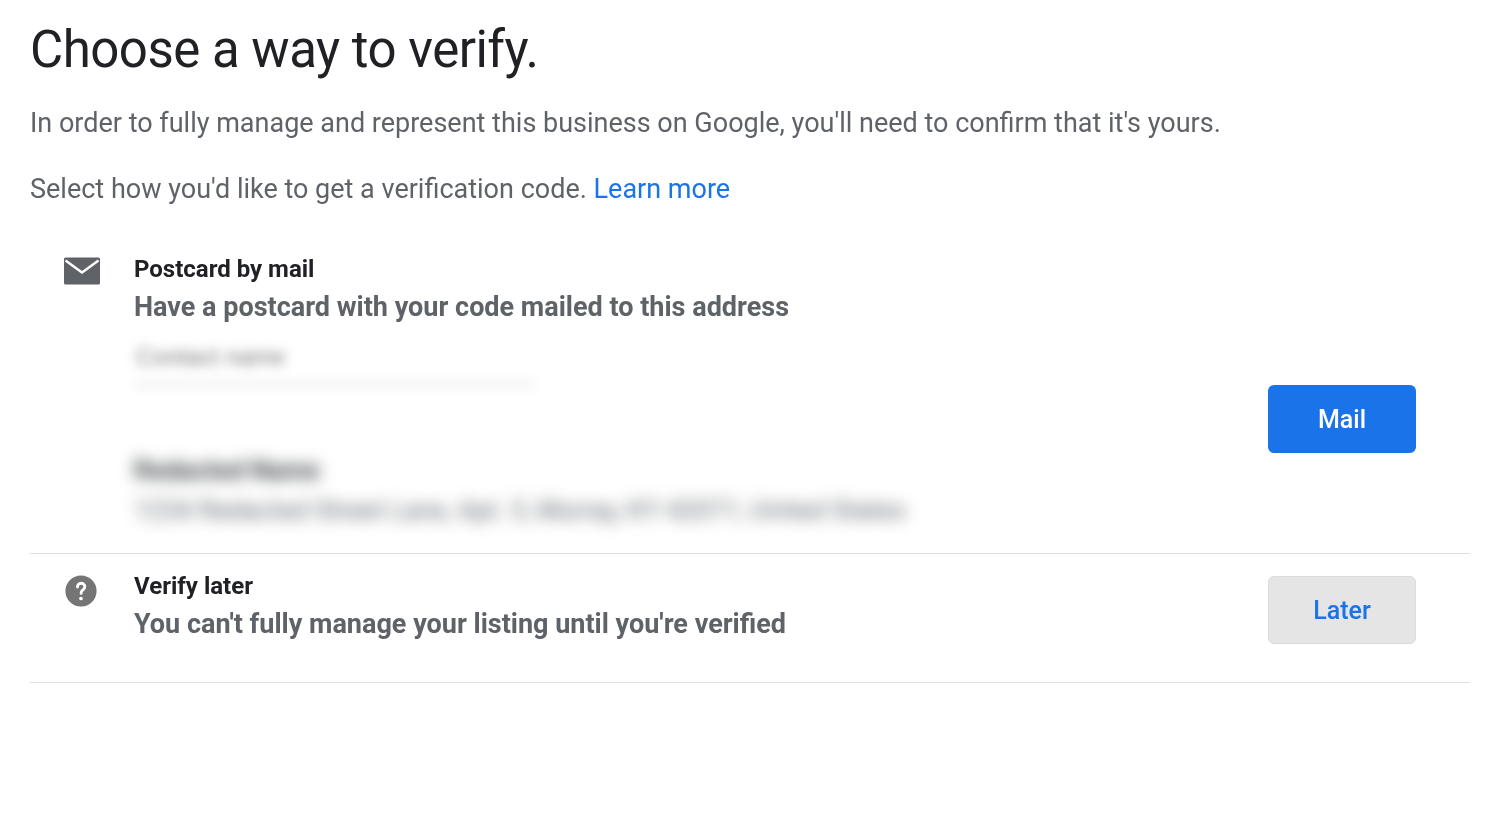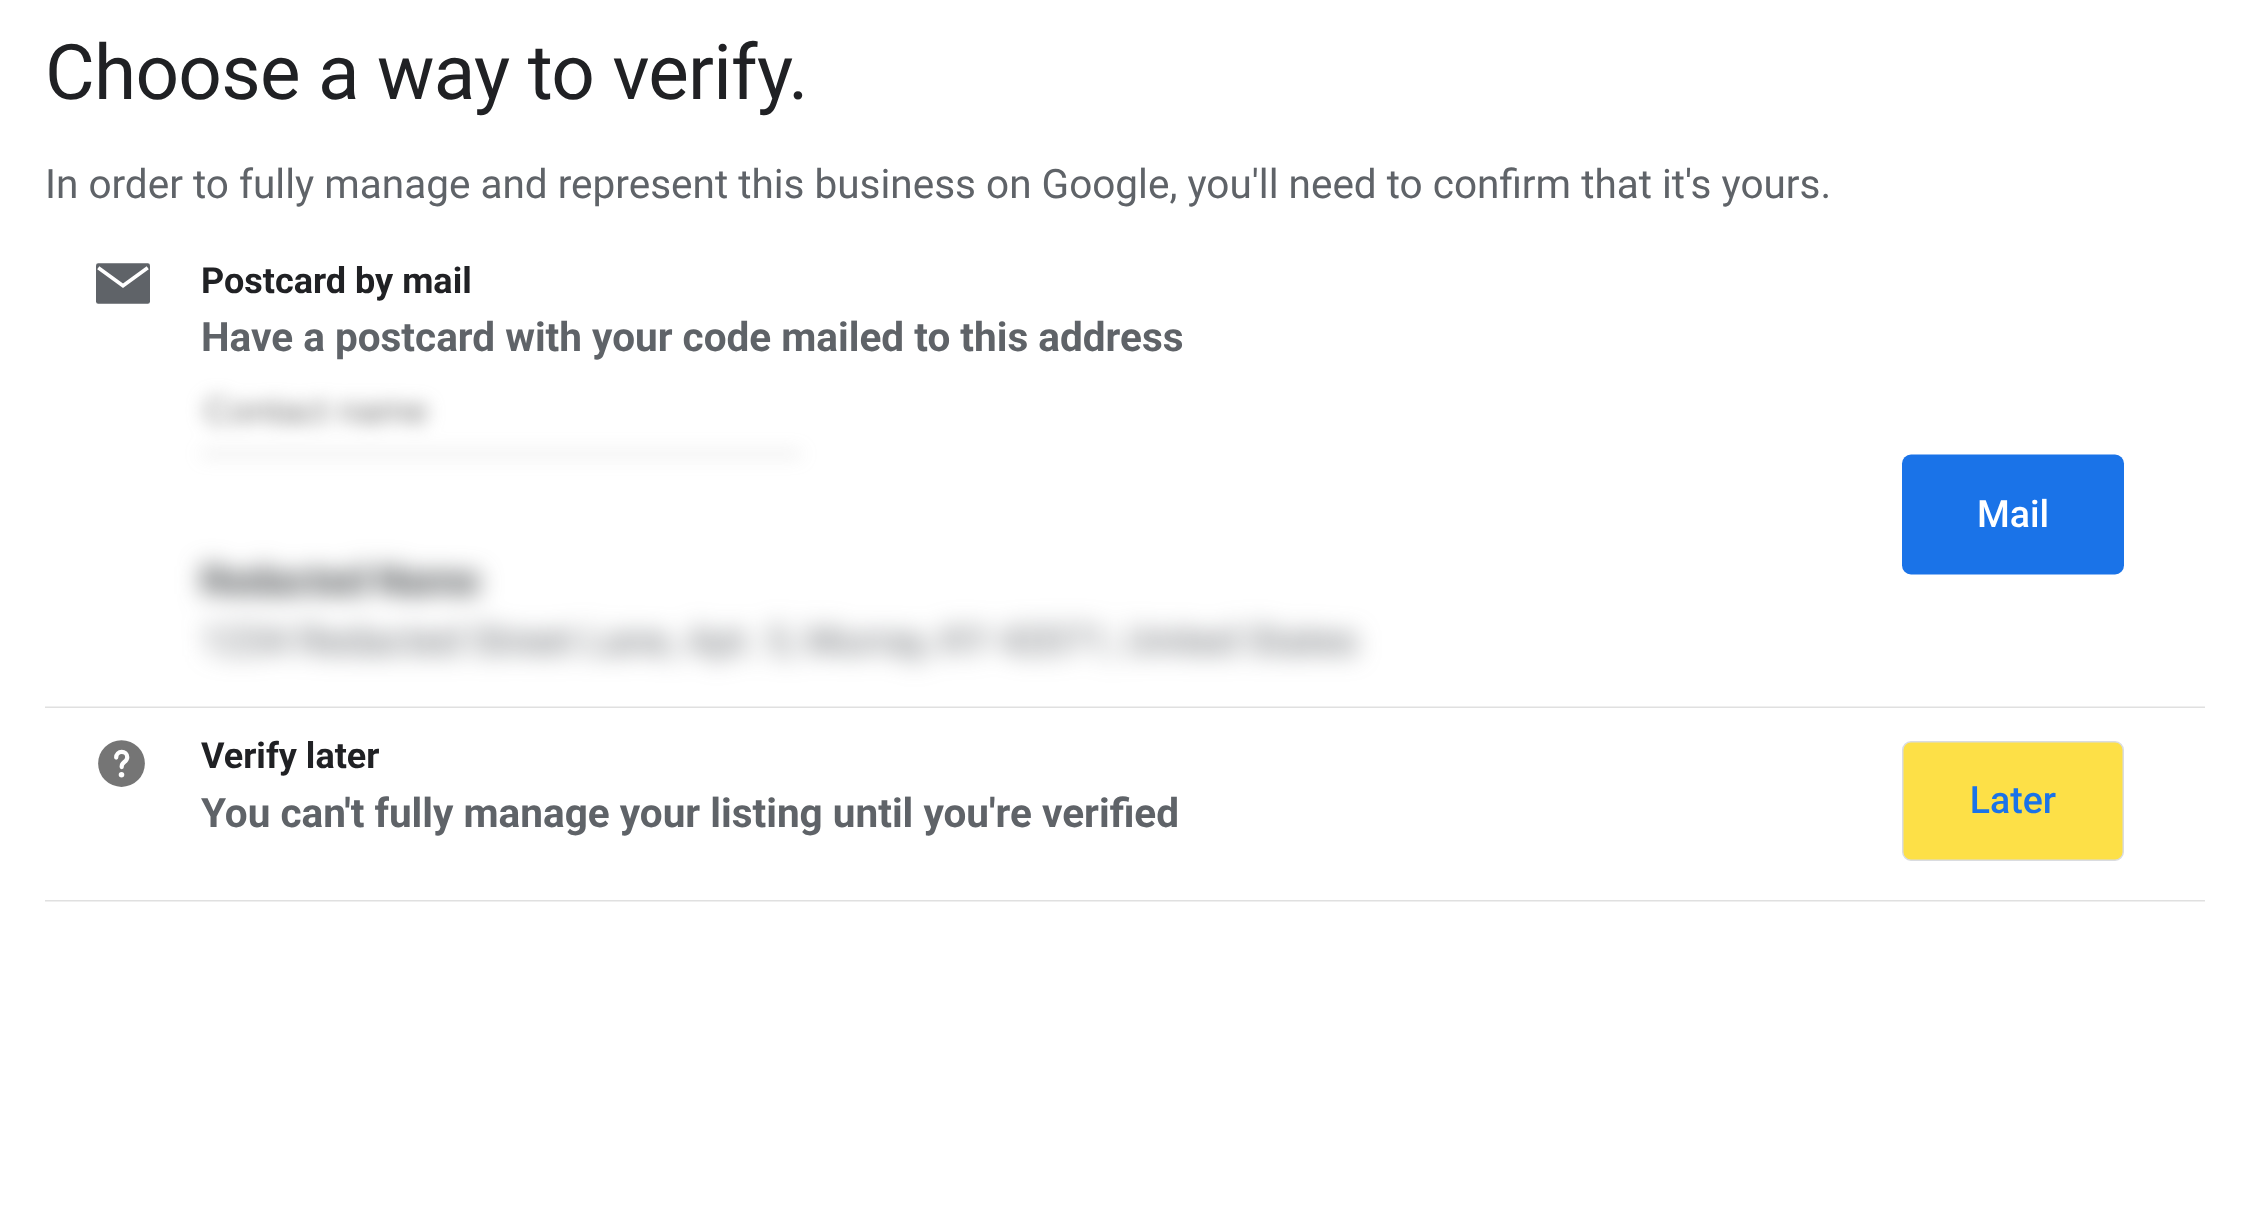--- a/index.html
+++ b/index.html
@@ -111,36 +111,36 @@
   .action-col {
     position: absolute;
     right: 54px;
   }
   .action-mail { top: 130px; }
   .action-later { top: 4px; }
   .btn {
     display: inline-flex;
     align-items: center;
     justify-content: center;
-    height: 80px;
+    height: 68px;
     min-width: 148px;
     padding: 0 36px;
     font-size: 25px;
     font-weight: 500;
     border-radius: 6px;
     cursor: pointer;
     font-family: inherit;
   }
   .btn-primary {
     background: #1a73e8;
     color: #ffffff;
     border: none;
   }
   .btn-outline {
-    background: #fde047;
+    background: #e5e5e5;
     color: #1a73e8;
     border: 1px solid #dadce0;
   }
   .divider {
     height: 1px;
     background: #e0e0e0;
     margin: 28px 0 18px 0;
   }
   .later-body {
     padding-right: 220px;
@@ -148,20 +148,23 @@
 </style>
 </head>
 <body>
 
 <div class="page">
 
   <h1 class="page-title">Choose a way to verify.</h1>
 
   <p class="intro-line1">In order to fully manage and represent this business on Google, you'll need to confirm that it's yours.</p>
 
+  <p class="intro-line2">
+    <span>Select how you'd like to get a verification code. </span><a class="learn-more" href="#">Learn more</a>
+  </p>
 
   <div class="option-section">
     <div class="option-row">
       <div class="icon-col">
         <svg class="mail-icon-svg" viewBox="0 0 24 18">
           <rect x="0" y="0" width="24" height="18" rx="1" fill="#5f6368"></rect>
           <path d="M1 2 L12 10 L23 2" stroke="#ffffff" stroke-width="1.6" fill="none"></path>
         </svg>
       </div>
       <div class="body-col">

